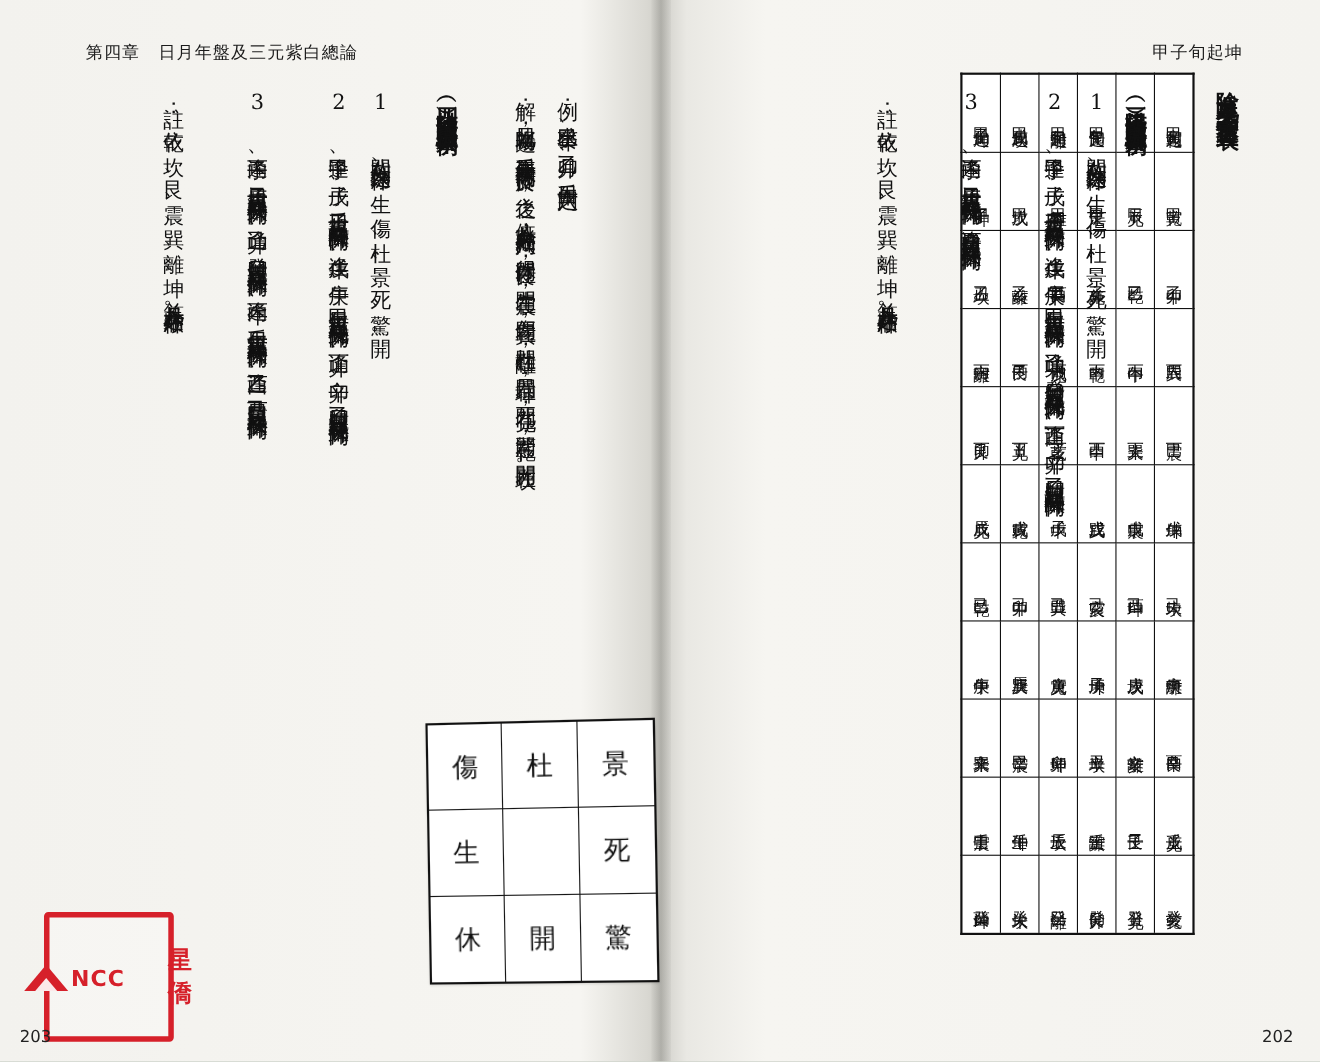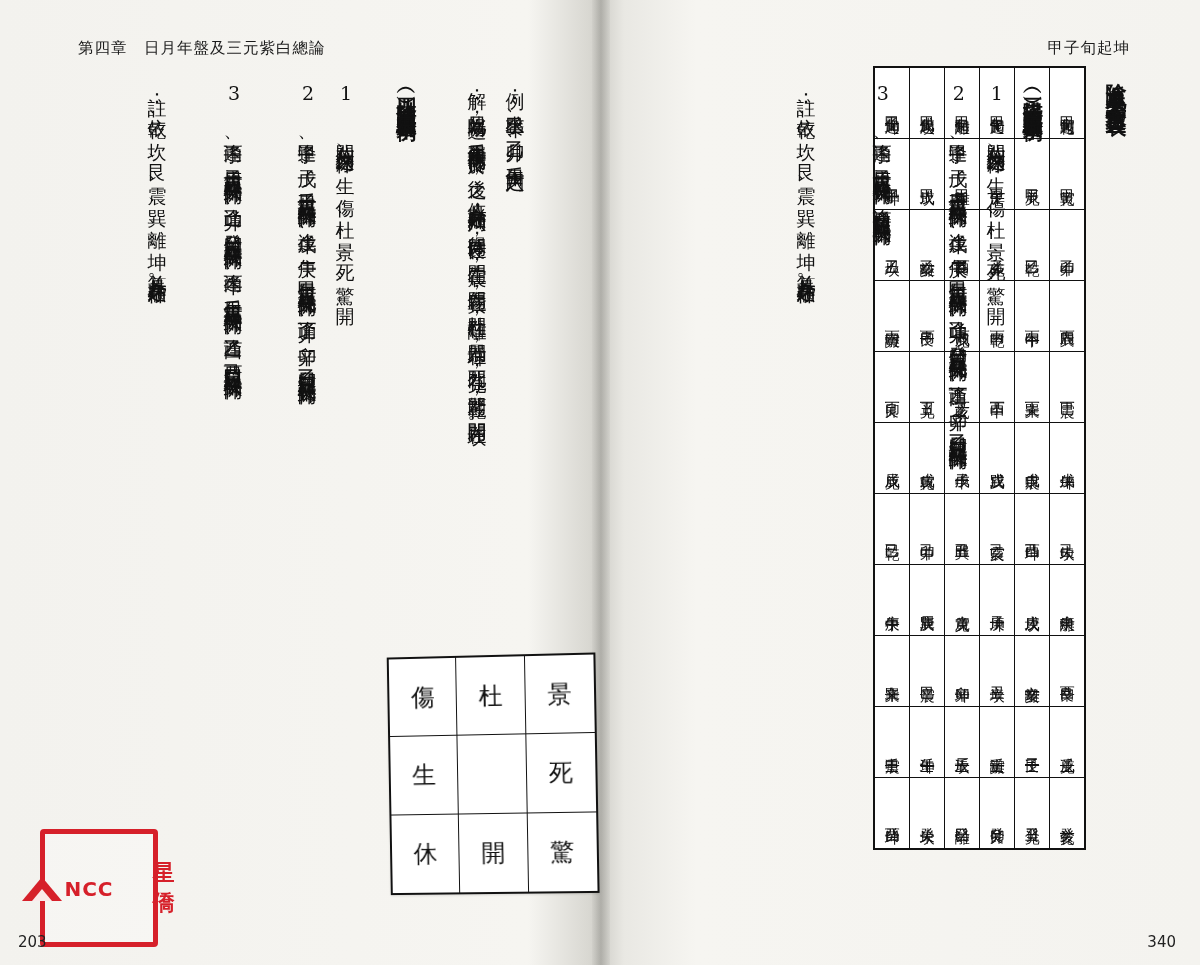--- a/index.html
+++ b/index.html
@@ -255,16 +255,16 @@
         </tbody>
       </table>
 
     <div class="vcol title" style="left:418px;top:80px;height:330px;">（三）排陽遁八門之步驟與舉例</div>
 
     <div class="vcol" style="left:382px;top:82px;height:300px;">1 八門佈列之序為休、生、傷、杜、景、死、驚、開。</div>
     <div class="vcol" style="left:344px;top:82px;height:815px;">2 逢甲子、戊子、壬子日起算三日從坎卦佈休門，逢戊午、庚午、甲午日起算三日從震卦佈休門，逢己卯、癸卯日起算三日從兑卦佈休門，逢丁酉、辛卯、乙卯日起算三日從離卦佈休門。</div>
     <div class="vcol" style="left:268px;top:82px;height:815px;">3 逢丙子、庚子日起算三日從乾卦佈休門，逢辛酉日起算三日從巽卦佈休門。</div>
     <div class="vcol" style="left:192px;top:82px;height:815px;">註：依乾、坎、艮、震、巽、離、坤、兑等八卦之序順佈。</div>
 
-    <div class="pageno pageno-right">340</div>
+    <div class="pageno pageno-right">202</div>
   </div>
 
 </div>
 
 </body></html>

